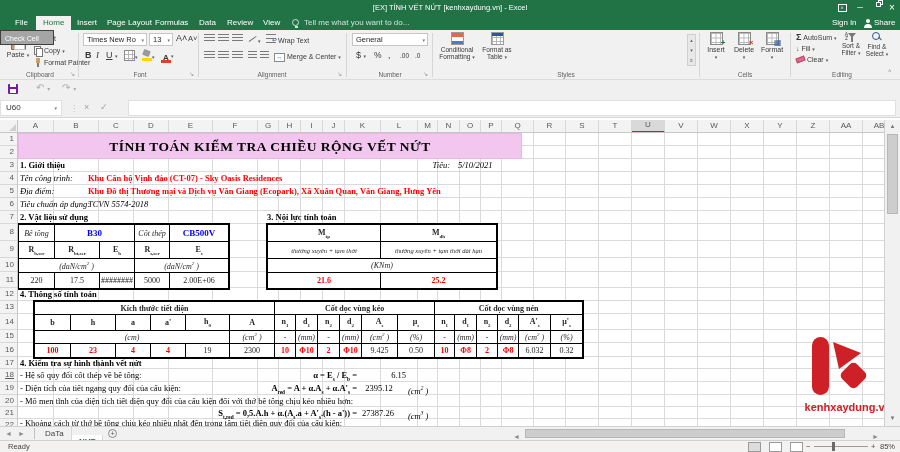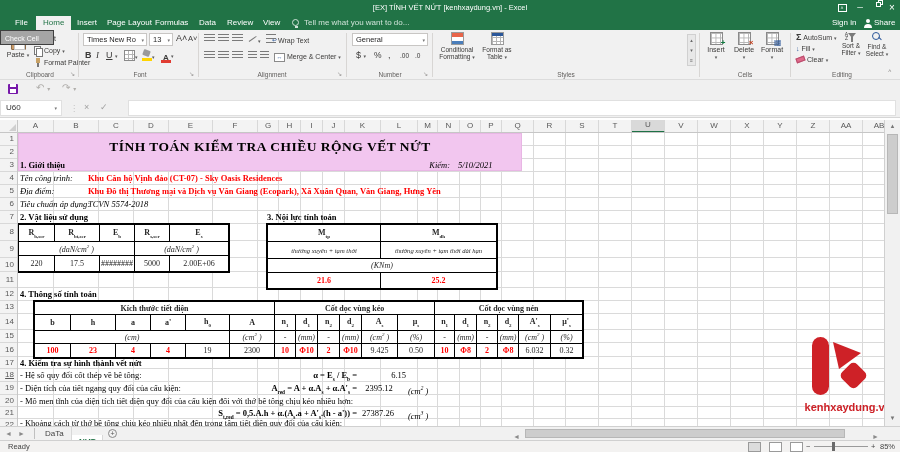--- a/index.html
+++ b/index.html
@@ -100,21 +100,21 @@
 
   
   .grid { position:absolute; left:18px; top:133px; width:866px; height:293px; background:#fff; overflow:hidden; }
   .vlines { position:absolute; left:0; top:0; height:100%; display:flex; }
   .vlines i { flex:0 0 auto; height:100%; border-right:1px solid #dadada; }
   .hlines { position:absolute; left:0; top:0; width:100%; }
   .hlines i { display:block; width:100%; border-bottom:1px solid #dadada; }
 
   .serif { font-family:"Liberation Serif","DejaVu Serif",serif; }
   .sheet-txt { position:absolute; font-family:"Liberation Serif","DejaVu Serif",serif; font-size:8.5px; white-space:nowrap; color:#000; }
-  .banner { position:absolute; left:0; top:0; width:504px; height:38px; background:#f2c6ef; border:1px solid #e8b6e4; text-align:center; font-family:"Liberation Serif","DejaVu Serif",serif; font-weight:bold; font-size:13.5px; line-height:25px; letter-spacing:.5px; color:#000; }
+  .banner { position:absolute; left:0; top:0; width:504px; height:26px; background:#f2c6ef; border:1px solid #e8b6e4; text-align:center; font-family:"Liberation Serif","DejaVu Serif",serif; font-weight:bold; font-size:13.5px; line-height:25px; letter-spacing:.5px; color:#000; }
   .red { color:#f00; } .blue { color:#00f; }
   .bold { font-weight:bold; } .ital { font-style:italic; }
 
   table.xl { position:absolute; border-collapse:collapse; table-layout:fixed; font-family:"Liberation Serif","DejaVu Serif",serif; font-size:8px; text-align:center; background:#fff; }
   table.xl td { border:1px solid #000; padding:0; overflow:hidden; white-space:nowrap; }
   table.xl { border:1px solid #000; outline:1px solid #000; }
   sub { font-size:.62em; } sup { font-size:.62em; }
 
   .wm-text { position:absolute; font-size:11px; font-weight:bold; color:#ce2127; font-family:"Liberation Sans","DejaVu Sans",sans-serif; }
 
@@ -389,21 +389,21 @@
       <i style="height:13px;"></i>
       <i style="height:13px;"></i>
       <i style="height:12px;"></i>
       <i style="height:12px;"></i>
       <i style="height:12px;"></i>
   </div>
 
   <div class="banner">TÍNH TOÁN KIỂM TRA CHIỀU RỘNG VẾT NỨT</div>
 
   <div class="sheet-txt bold" style="left:2px;top:26px;height:13px;line-height:13px;">1. Giới thiệu</div>
-  <div class="sheet-txt ital" style="left:392px;top:26px;width:40px;text-align:right;height:13px;line-height:13px;">Kiểm:</div>
+  <div class="sheet-txt ital" style="left:392px;top:26px;width:40px;text-align:right;height:13px;line-height:13px;">Tiêu:</div>
   <div class="sheet-txt ital" style="left:440px;top:26px;height:13px;line-height:13px;">5/10/2021</div>
 
   <div class="sheet-txt ital" style="left:2px;top:39px;height:13px;line-height:13px;">Tên công trình:</div>
   <div class="sheet-txt bold red" style="left:70px;top:39px;height:13px;line-height:13px;">Khu Căn hộ Vịnh đảo (CT-07) - Sky Oasis Residences</div>
 
   <div class="sheet-txt ital" style="left:2px;top:52px;height:13px;line-height:13px;">Địa điểm:</div>
   <div class="sheet-txt bold red" style="left:70px;top:52px;height:13px;line-height:13px;">Khu Đô thị Thương mại và Dịch vụ Văn Giang (Ecopark), Xã Xuân Quan, Văn Giang, Hưng Yên</div>
 
   <div class="sheet-txt ital" style="left:2px;top:65px;height:13px;line-height:13px;">Tiêu chuẩn áp dụng:</div>
   <div class="sheet-txt ital" style="left:70px;top:65px;height:13px;line-height:13px;">TCVN 5574-2018</div>
@@ -413,20 +413,26 @@
 
   <table class="xl" style="left:0;top:91px;width:210px;">
     <colgroup>
         <col style="width:36px;">
         <col style="width:45px;">
         <col style="width:35px;">
         <col style="width:35px;">
         <col style="width:59px;">
       </colgroup>
     <tbody>
+        <tr style="height:17px;">
+      <td class="ital">Bê tông</td>
+      <td colspan="2" class="bold blue" style="font-size:9px;">B30</td>
+      <td class="ital">Cốt thép</td>
+      <td class="bold blue" style="font-size:9px;">CB500V</td>
+    </tr>
     <tr style="height:17px;" class="bold">
       <td>R<sub>b,ser</sub></td>
       <td>R<sub>bt,ser</sub></td>
       <td>E<sub>b</sub></td>
       <td>R<sub>s,ser</sub></td>
       <td>E<sub>s</sub></td>
     </tr>
     <tr style="height:14px;" class="ital">
       <td colspan="3">(daN/cm<sup>2</sup> )</td>
       <td colspan="2">(daN/cm<sup>2</sup> )</td>

